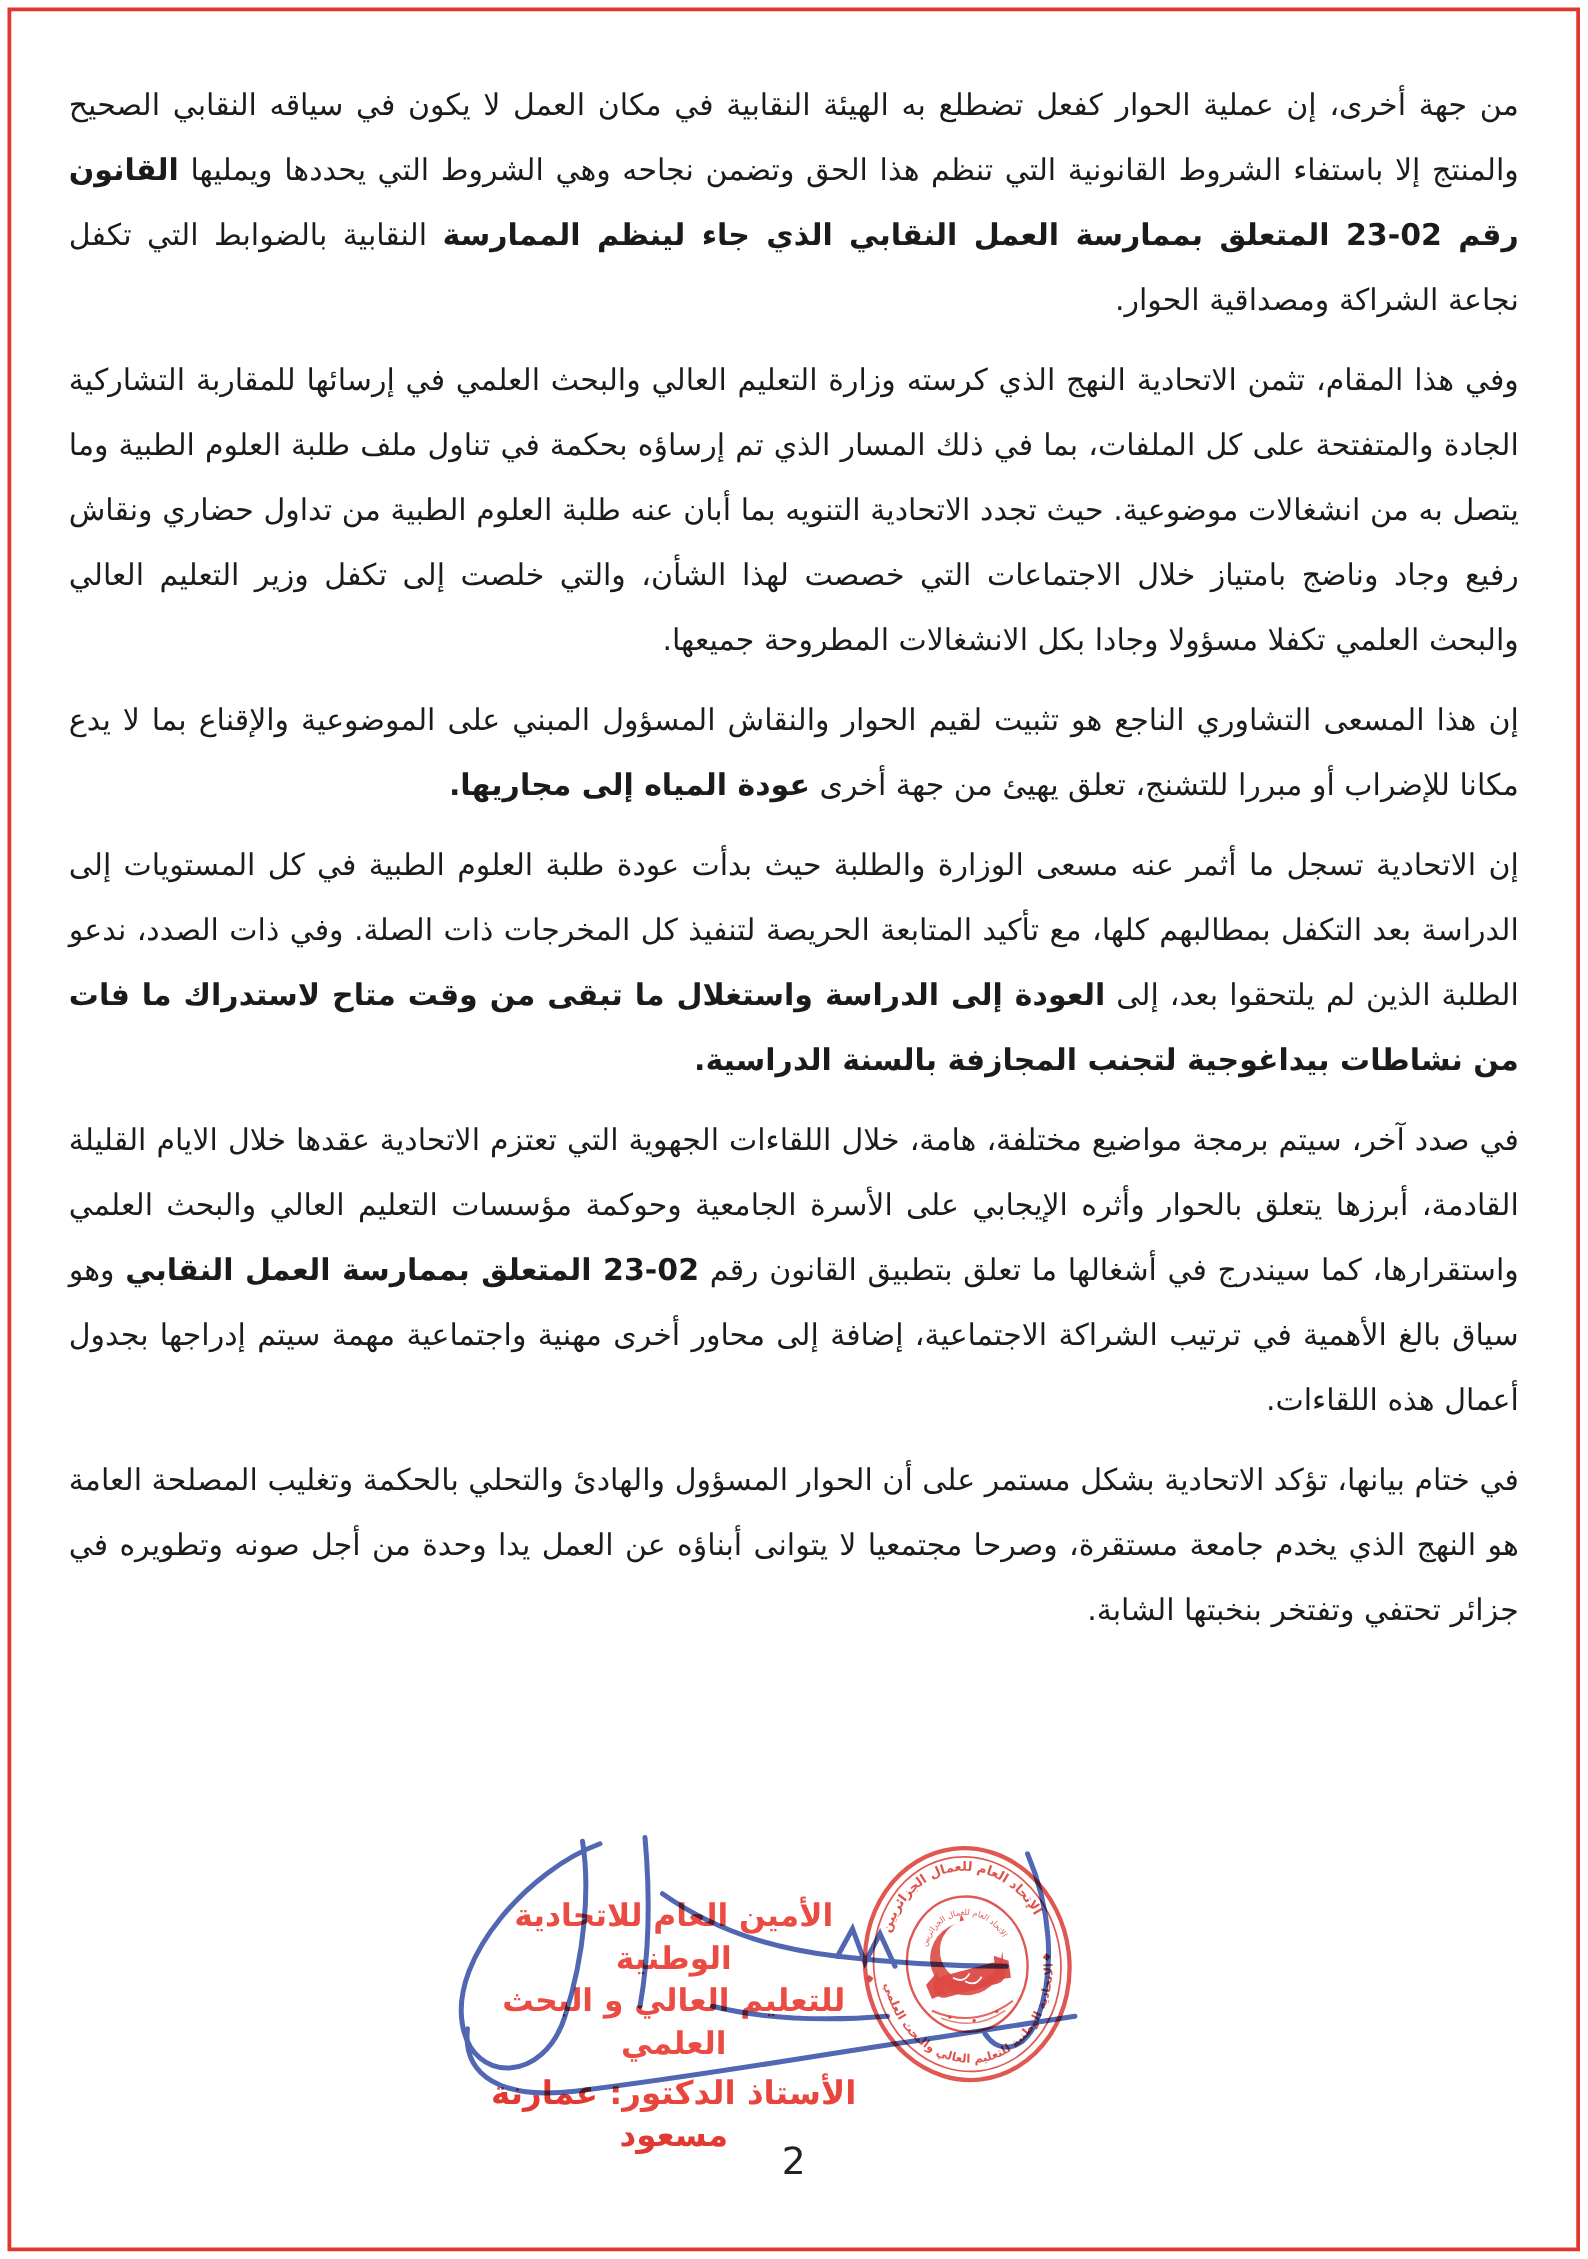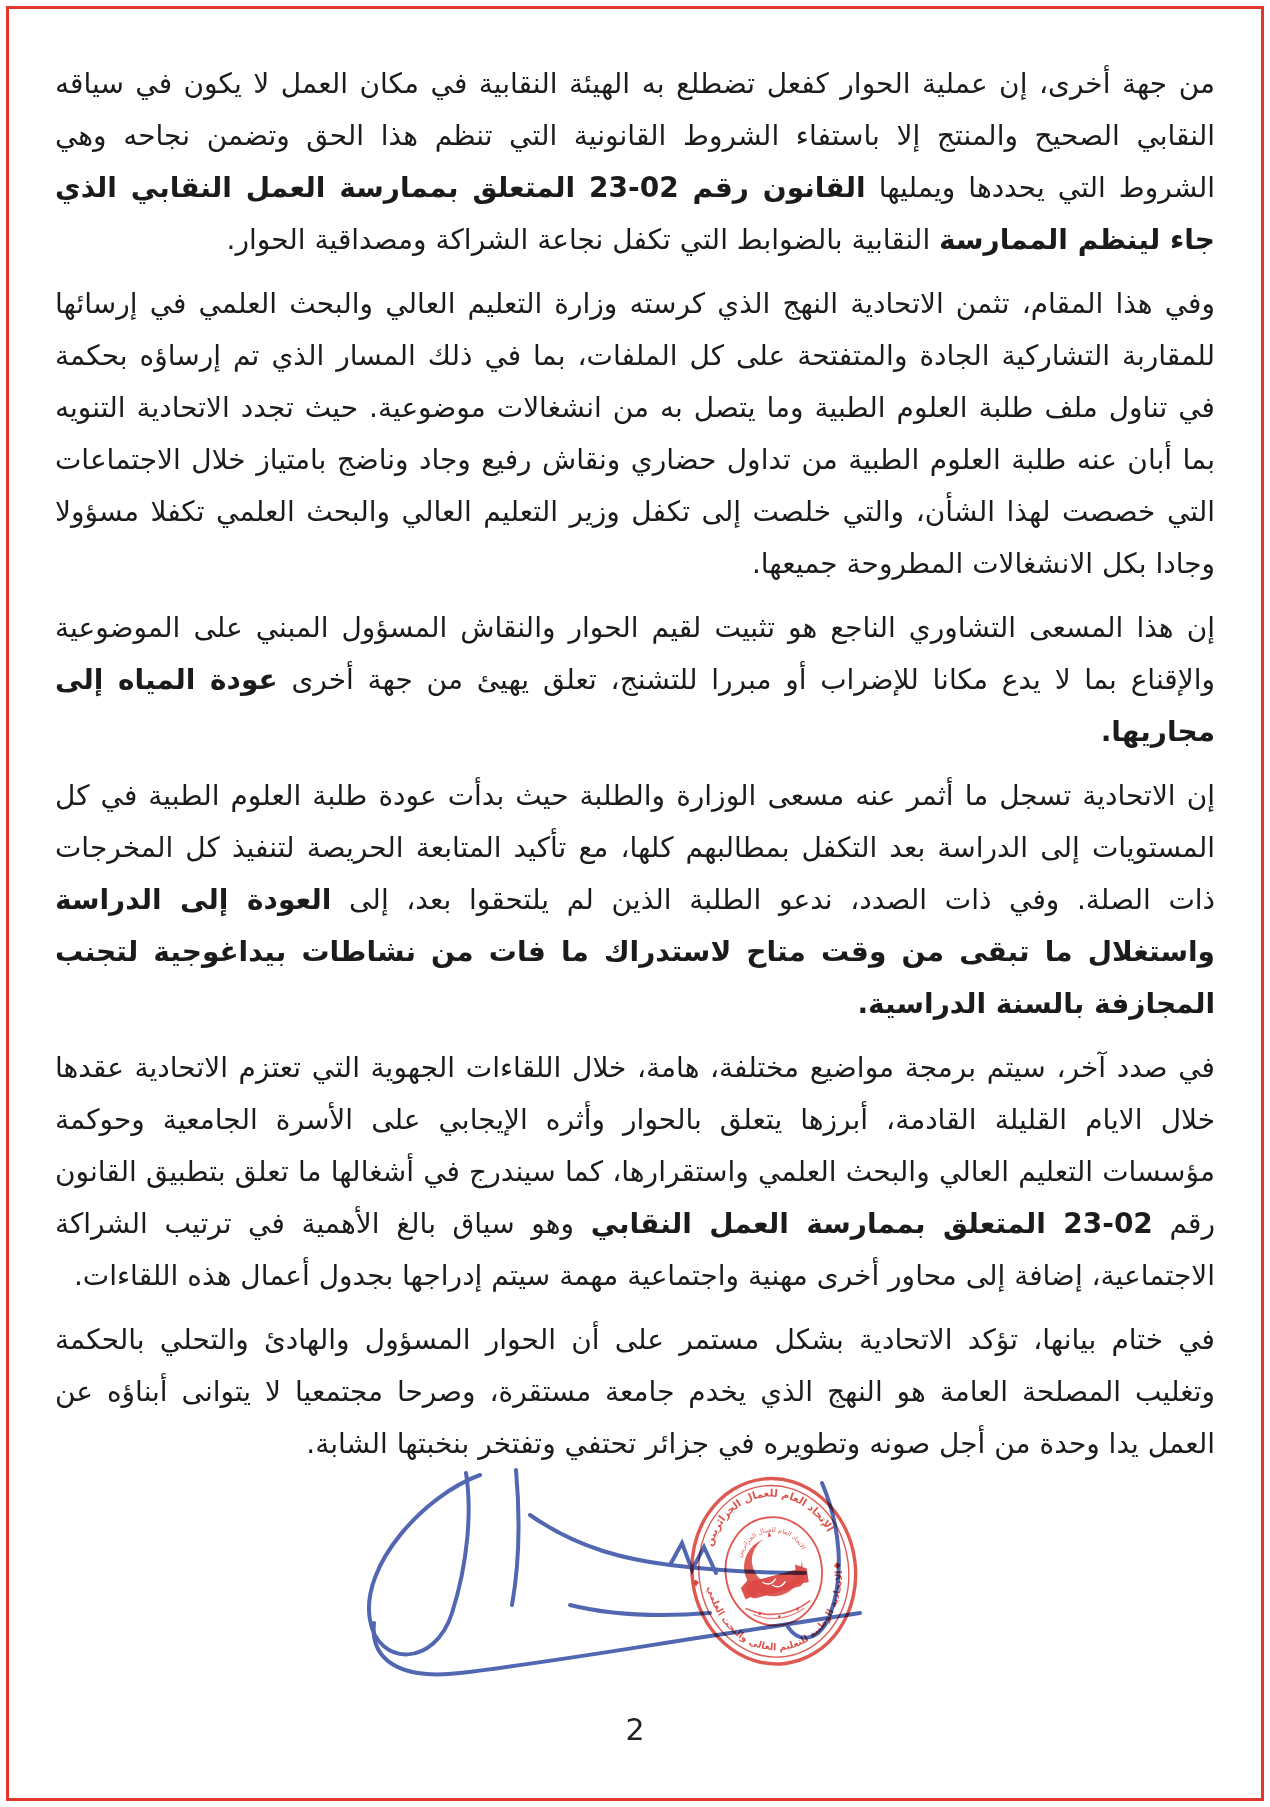--- a/index.html
+++ b/index.html
@@ -16,21 +16,21 @@
     inset:6px;
     border:3px solid #e1362e;
     pointer-events:none;
   }
   .doc-body{
     position:absolute;
     top:58px;right:55px;left:55px;
     direction:rtl;
     text-align:justify;
     color:#1b1b1b;
-    font-size:28px;
+    font-size:24px;
     line-height:52px;
     letter-spacing:0;
   }
   .doc-body p.para{margin:0 0 12px 0;}
   .doc-body span.b{font-weight:700;}
   .sig-text{
     position:absolute;
     top:1516px;left:378px;width:322px;
     text-align:center;
     color:#ea4b43;
@@ -77,20 +77,25 @@
 
   <div class="doc-body">
       <p class="para"><span>من جهة أخرى، إن عملية الحوار كفعل تضطلع به الهيئة النقابية  في مكان العمل  لا يكون في سياقه النقابي الصحيح والمنتج إلا باستفاء الشروط القانونية التي تنظم هذا الحق وتضمن نجاحه وهي الشروط التي يحددها ويمليها </span><span class="b">القانون رقم 02-23 المتعلق بممارسة العمل النقابي الذي جاء لينظم الممارسة</span><span> النقابية بالضوابط التي تكفل نجاعة الشراكة ومصداقية الحوار.</span></p>
       <p class="para"><span>وفي هذا المقام، تثمن الاتحادية النهج الذي كرسته وزارة التعليم العالي والبحث العلمي في إرسائها للمقاربة التشاركية الجادة والمتفتحة على كل الملفات، بما في ذلك المسار الذي تم إرساؤه بحكمة في تناول ملف طلبة العلوم الطبية وما يتصل به من انشغالات موضوعية. حيث تجدد الاتحادية التنويه بما أبان عنه طلبة العلوم الطبية من تداول حضاري ونقاش رفيع وجاد وناضج بامتياز خلال الاجتماعات التي خصصت لهذا الشأن، والتي خلصت إلى تكفل وزير التعليم العالي والبحث العلمي تكفلا مسؤولا وجادا بكل الانشغالات المطروحة  جميعها.</span></p>
       <p class="para"><span>إن هذا المسعى التشاوري الناجع هو تثبيت لقيم الحوار والنقاش المسؤول المبني على الموضوعية والإقناع  بما لا يدع مكانا للإضراب أو مبررا للتشنج،  تعلق يهيئ من جهة أخرى </span><span class="b">عودة المياه إلى مجاريها.</span></p>
       <p class="para"><span>إن الاتحادية تسجل ما أثمر عنه مسعى الوزارة والطلبة حيث بدأت عودة طلبة العلوم الطبية في كل المستويات إلى الدراسة بعد التكفل بمطالبهم كلها، مع تأكيد المتابعة الحريصة لتنفيذ كل المخرجات ذات الصلة. وفي ذات الصدد، ندعو الطلبة الذين لم يلتحقوا بعد،  إلى </span><span class="b">العودة إلى الدراسة واستغلال ما تبقى من وقت متاح لاستدراك ما فات من نشاطات بيداغوجية لتجنب المجازفة بالسنة الدراسية.</span></p>
       <p class="para"><span>في صدد آخر، سيتم برمجة مواضيع مختلفة، هامة، خلال اللقاءات الجهوية التي تعتزم الاتحادية عقدها خلال الايام القليلة القادمة، أبرزها يتعلق بالحوار وأثره الإيجابي على الأسرة الجامعية وحوكمة مؤسسات التعليم العالي والبحث العلمي واستقرارها، كما سيندرج في أشغالها ما تعلق بتطبيق القانون رقم </span><span class="b">02-23 المتعلق بممارسة العمل النقابي</span><span> وهو سياق بالغ الأهمية في ترتيب الشراكة الاجتماعية، إضافة إلى محاور أخرى مهنية واجتماعية مهمة سيتم إدراجها بجدول أعمال هذه اللقاءات.</span></p>
       <p class="para"><span>في ختام بيانها، تؤكد الاتحادية بشكل مستمر على أن الحوار المسؤول والهادئ والتحلي بالحكمة وتغليب المصلحة العامة هو النهج الذي يخدم جامعة مستقرة، وصرحا مجتمعيا لا يتوانى أبناؤه عن العمل يدا وحدة من أجل صونه وتطويره في جزائر تحتفي وتفتخر بنخبتها الشابة.</span></p>
     </div>
 
+  <div class="sig-text">
+    <div>الأمين العام للاتحادية الوطنية</div>
+    <div>للتعليم العالي و البحث العلمي</div>
+    <div class="sig-name"><span>الأستاذ الدكتور: </span><span class="strong">عمارنة مسعود</span></div>
+  </div>
 
   <div class="stamp-wrap">
     <svg width="172" height="198" viewBox="0 0 200 230" xmlns="http://www.w3.org/2000/svg">
       <g fill="none" stroke="#dd4a44" opacity="0.92">
         <ellipse cx="100" cy="113" rx="95" ry="108" stroke-width="4"></ellipse>
         <ellipse cx="100" cy="113" rx="87" ry="100" stroke-width="1.6"></ellipse>
         <ellipse cx="100" cy="113" rx="56" ry="63" stroke-width="2.2"></ellipse>
       </g>
       <defs>
         <path id="arcTop" d="M 25 113 A 75 87 0 1 1 175 113"></path>

